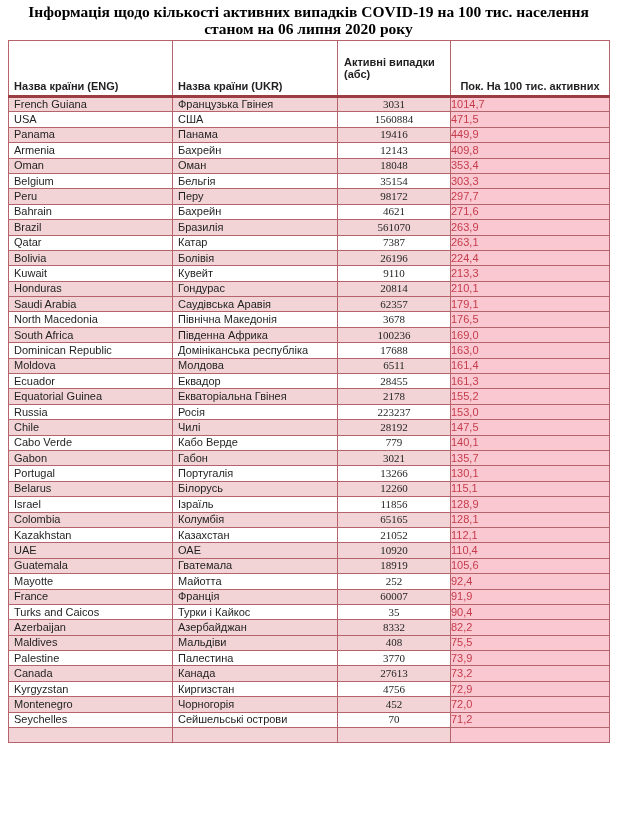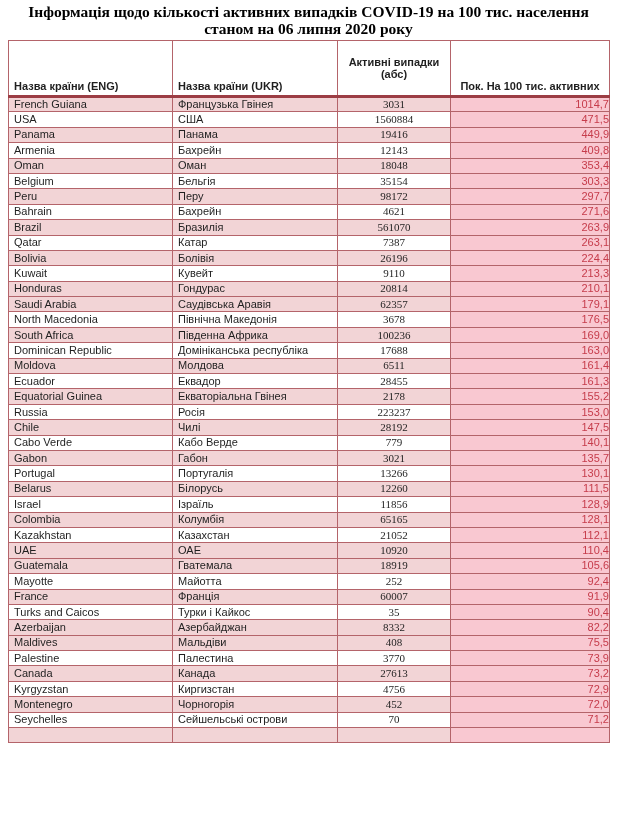--- a/index.html
+++ b/index.html
@@ -45,39 +45,39 @@
     font-weight: bold;
     background: #ffffff;
     border-bottom: 3px solid #9c3d44;
   }
   thead th.c1, thead th.c2 {
     text-align: left;
     vertical-align: bottom;
     padding: 0 2px 3px 5px;
   }
   thead th.c3 {
-    text-align: center;
+    text-align: left;
     vertical-align: middle;
     padding: 0 6px;
   }
   thead th.c4 {
     text-align: center;
     vertical-align: bottom;
     padding: 12px 1px 3px 1px;
     white-space: nowrap;
   }
   tbody td {
     height: 15.4px;
     line-height: 1;
     white-space: nowrap;
   }
   tbody td.c1, tbody td.c2 { text-align: left; padding-left: 5px; }
   tbody td.c3 { text-align: center; font-family: Liberation Serif, serif; }
   tbody td.c4 {
-    text-align: right;
+    text-align: left;
     background: #f9c8d1;
     color: #c63c4b;
   }
   tbody tr.pink td.c1, tbody tr.pink td.c2, tbody tr.pink td.c3 { background: #f2d4d6; }
   tbody tr.white td.c1, tbody tr.white td.c2, tbody tr.white td.c3 { background: #ffffff; }
 </style>
 </head>
 <body>
 
 <div class="page">
@@ -249,21 +249,21 @@
         <tr class="white">
           <td class="c1">Portugal</td>
           <td class="c2">Португалія</td>
           <td class="c3">13266</td>
           <td class="c4">130,1</td>
         </tr>
         <tr class="pink">
           <td class="c1">Belarus</td>
           <td class="c2">Білорусь</td>
           <td class="c3">12260</td>
-          <td class="c4">111,5</td>
+          <td class="c4">115,1</td>
         </tr>
         <tr class="white">
           <td class="c1">Israel</td>
           <td class="c2">Ізраїль</td>
           <td class="c3">11856</td>
           <td class="c4">128,9</td>
         </tr>
         <tr class="pink">
           <td class="c1">Colombia</td>
           <td class="c2">Колумбія</td>

